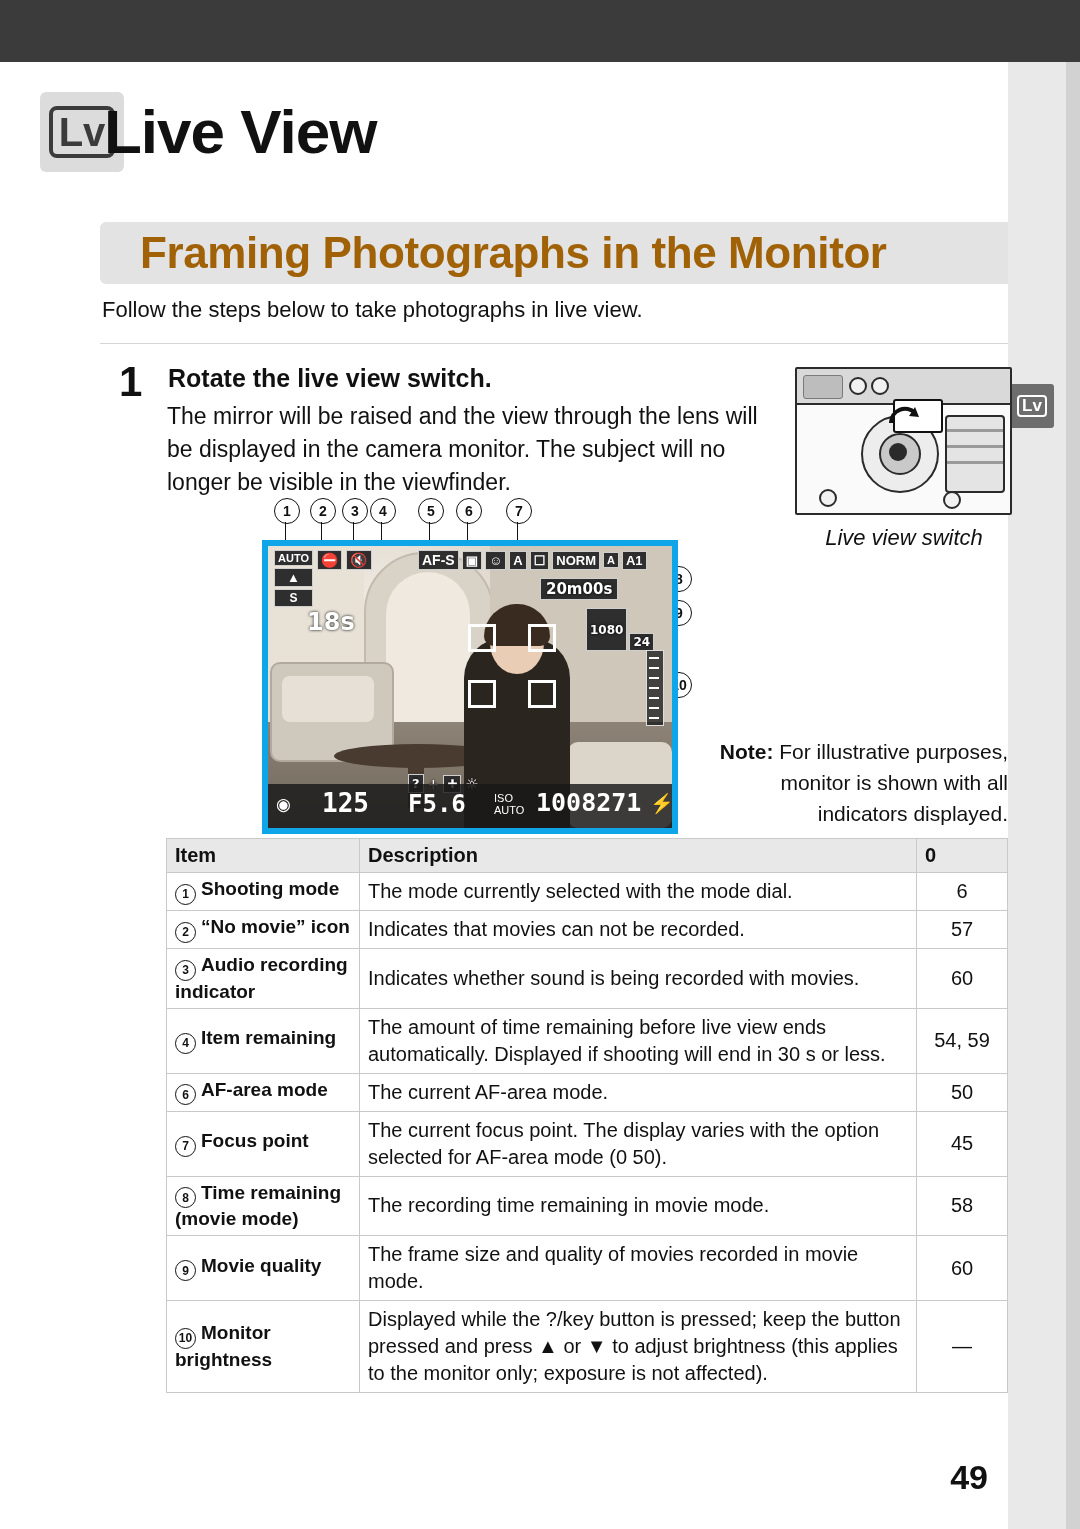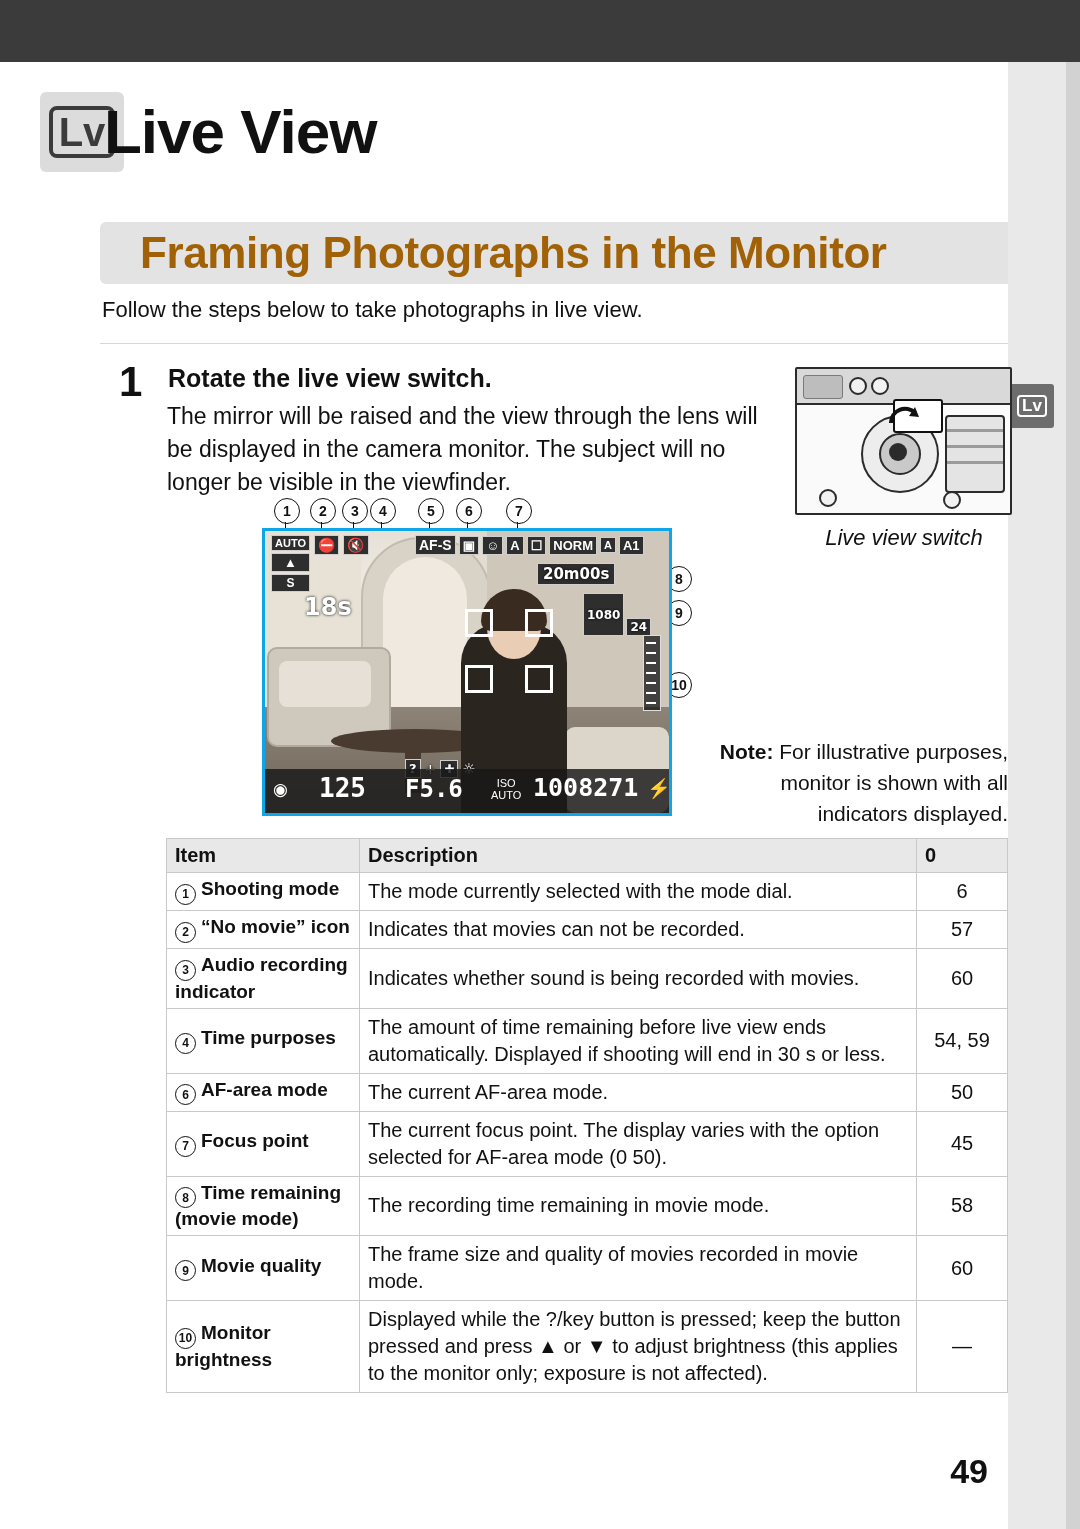--- a/index.html
+++ b/index.html
@@ -103,22 +103,22 @@
     font-size:22px;font-style:italic;color:#111;
   }
   .cnum{
     width:24px;height:24px;border:1.6px solid #111;border-radius:50%;
     font-size:14px;font-weight:bold;color:#111;
     display:flex;align-items:center;justify-content:center;position:absolute;
     background:#fff;
   }
   .leader{position:absolute;background:#111;}
   .monitor{
-    position:absolute;left:262px;top:528px;width:404px;height:282px;
-    background:#701a75;border:3px solid #0ea5e9;overflow:hidden;
+    position:absolute;left:262px;top:540px;width:404px;height:282px;
+    background:#701a75;border:6px solid #0ea5e9;overflow:hidden;
   }
   .m-photo{
     position:absolute;left:0;top:0;width:404px;height:282px;
     background:
       radial-gradient(circle at 30% 28%, #f3efe8 0%, #ded7cc 38%, #b9afa2 75%),
       linear-gradient(#cfc7bb,#9d9488);
   }
   .m-wallL{position:absolute;left:0;top:0;width:96px;height:182px;background:#e7e1d6;}
   .m-arch{position:absolute;left:96px;top:6px;width:126px;height:176px;background:#d9d2c6;border-radius:60px 60px 0 0;border:2px solid #c2bbae;}
   .m-arch2{position:absolute;left:118px;top:26px;width:84px;height:156px;background:#efe9df;border-radius:42px 42px 0 0;}
@@ -176,21 +176,21 @@
   .col-page{width:74px;text-align:center;}
   td.itemcell{font-weight:bold;font-size:19px;padding-left:6px;}
   td.desc{font-size:20px;line-height:27px;}
   td.pg{text-align:center;font-size:20px;}
   .bullet{
     display:inline-flex;align-items:center;justify-content:center;
     width:19px;height:19px;border:1.4px solid #111;border-radius:50%;
     font-size:12px;font-weight:bold;margin-right:5px;vertical-align:-3px;
   }
   .pagenum{
-    position:absolute;right:92px;bottom:38px;font-size:34px;font-weight:bold;color:#111;
+    position:absolute;right:92px;bottom:32px;font-size:34px;font-weight:bold;color:#111;
   }
 </style>
 </head>
 <body>
 
 <div class="topbar"></div>
 <div class="page"></div>
 <div class="rail"></div>
 <div class="rail-inner"></div>
 <div class="railtab">
@@ -330,21 +330,21 @@
     <span class="osd-k" style="font-size:13px;">?</span>
     <span style="font-size:14px;color:#fff;">+</span>
     <span class="osd-k" style="font-size:12px;">✚</span>
     <span style="font-size:15px;color:#fff;">☼</span>
   </div>
 
   <div class="m-bottombar">
     <div style="position:absolute;left:8px;top:10px;color:#fff;font-size:17px;">◉</div>
     <div style="position:absolute;left:54px;top:4px;color:#fff;font-size:26px;font-weight:bold;font-family:'DejaVu Sans Mono',monospace;">125</div>
     <div style="position:absolute;left:140px;top:6px;color:#fff;font-size:24px;font-weight:bold;font-family:'DejaVu Sans Mono',monospace;">F5.6</div>
-    <div style="position:absolute;left:226px;top:8px;color:#fff;font-size:11px;line-height:12px;text-align:center;">
+    <div style="position:absolute;left:226px;top:8px;color:#fff;font-size:11px;line-height:12px;">
       <span>ISO</span><br>
       <span>AUTO</span>
     </div>
     <div style="position:absolute;left:268px;top:4px;color:#fff;font-size:25px;font-weight:bold;font-family:'DejaVu Sans Mono',monospace;">1008271</div>
     <div style="position:absolute;left:382px;top:8px;color:#fff;font-size:19px;">⚡</div>
   </div>
 </div>
 
 <div class="note">
   <b>Note:</b><span> For illustrative purposes, monitor is shown with all indicators displayed.</span>
@@ -368,21 +368,21 @@
       <td class="itemcell"><span class="bullet">2</span><span>“No movie” icon</span></td>
       <td class="desc">Indicates that movies can not be recorded.</td>
       <td class="pg">57</td>
     </tr>
     <tr>
       <td class="itemcell"><span class="bullet">3</span><span>Audio recording indicator</span></td>
       <td class="desc">Indicates whether sound is being recorded with movies.</td>
       <td class="pg">60</td>
     </tr>
     <tr>
-      <td class="itemcell"><span class="bullet">4</span><span>Time purposes</span></td>
+      <td class="itemcell"><span class="bullet">4</span><span>Item remaining</span></td>
       <td class="desc">The amount of time remaining before live view ends automatically.  Displayed if shooting will end in 30 s or less.</td>
       <td class="pg">54, 59</td>
     </tr>
     <tr>
       <td class="itemcell"><span class="bullet">6</span><span>AF-area mode</span></td>
       <td class="desc">The current AF-area mode.</td>
       <td class="pg">50</td>
     </tr>
     <tr>
       <td class="itemcell"><span class="bullet">7</span><span>Focus point</span></td>

